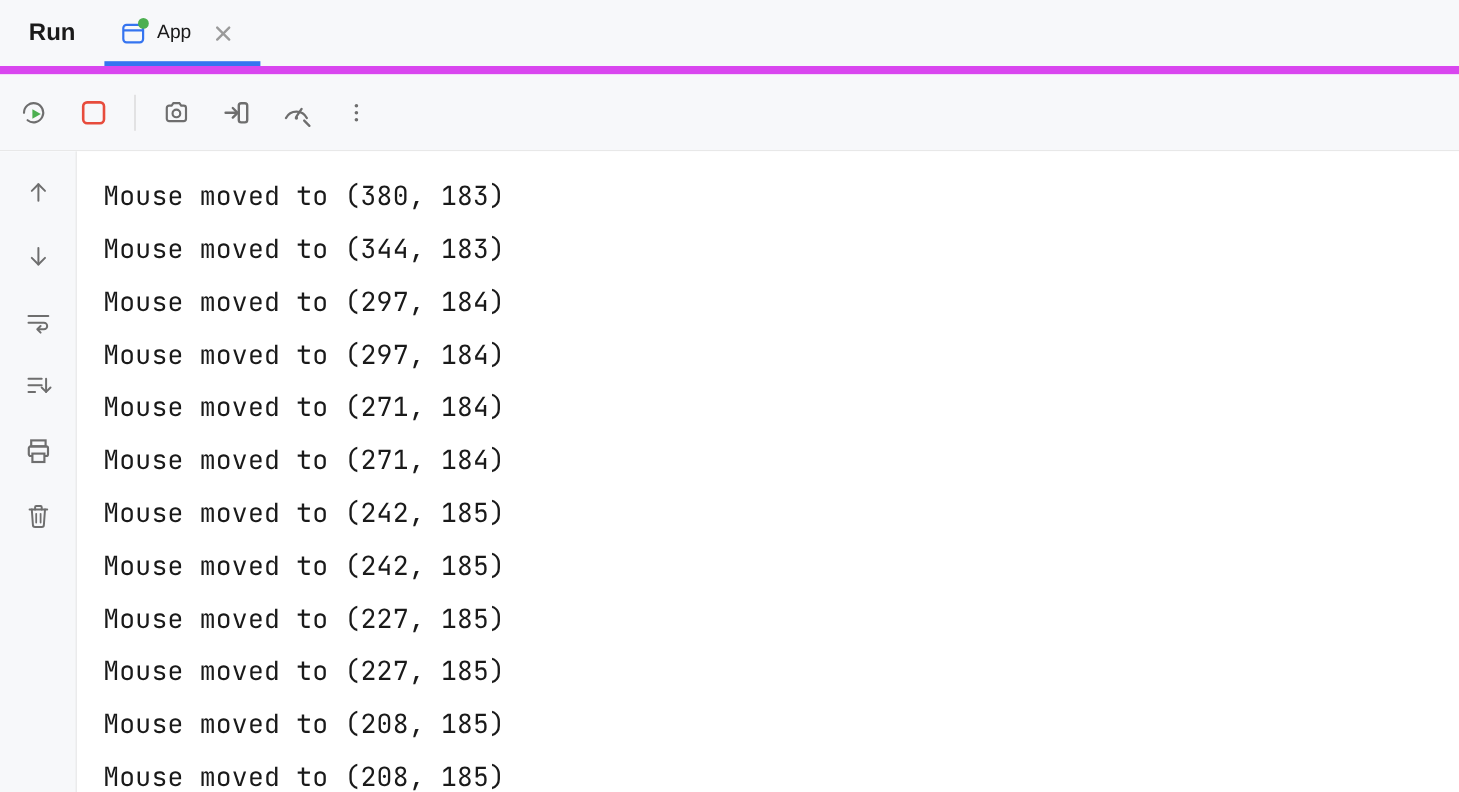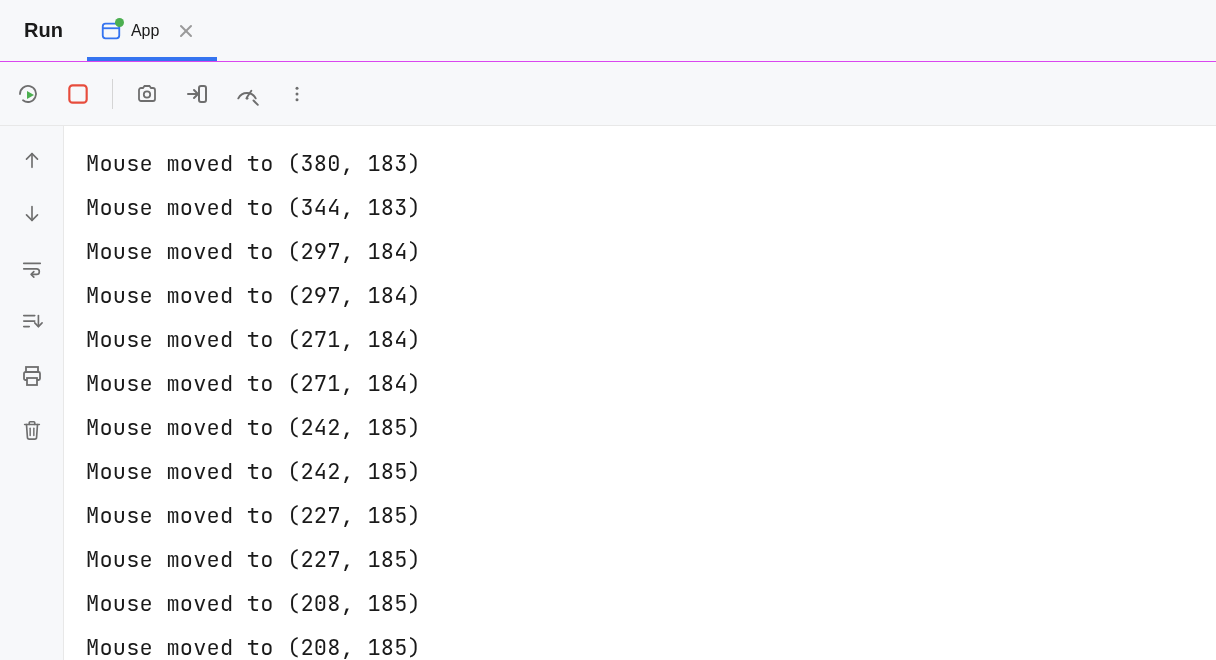--- a/index.html
+++ b/index.html
@@ -14,21 +14,21 @@
       height: 660px;
       overflow: hidden;
       display: flex;
       flex-direction: column;
     }
     .header {
       display: flex;
       align-items: center;
       height: 62px;
       background: #f7f8fa;
-      border-bottom: 1px solid #d946ef;
+      border-bottom: 7px solid #d946ef;
     }
     .run-label {
       font-size: 20px;
       font-weight: 600;
       color: #1a1a1a;
       padding: 0 24px 0 24px;
     }
     .tab {
       display: flex;
       align-items: center;

